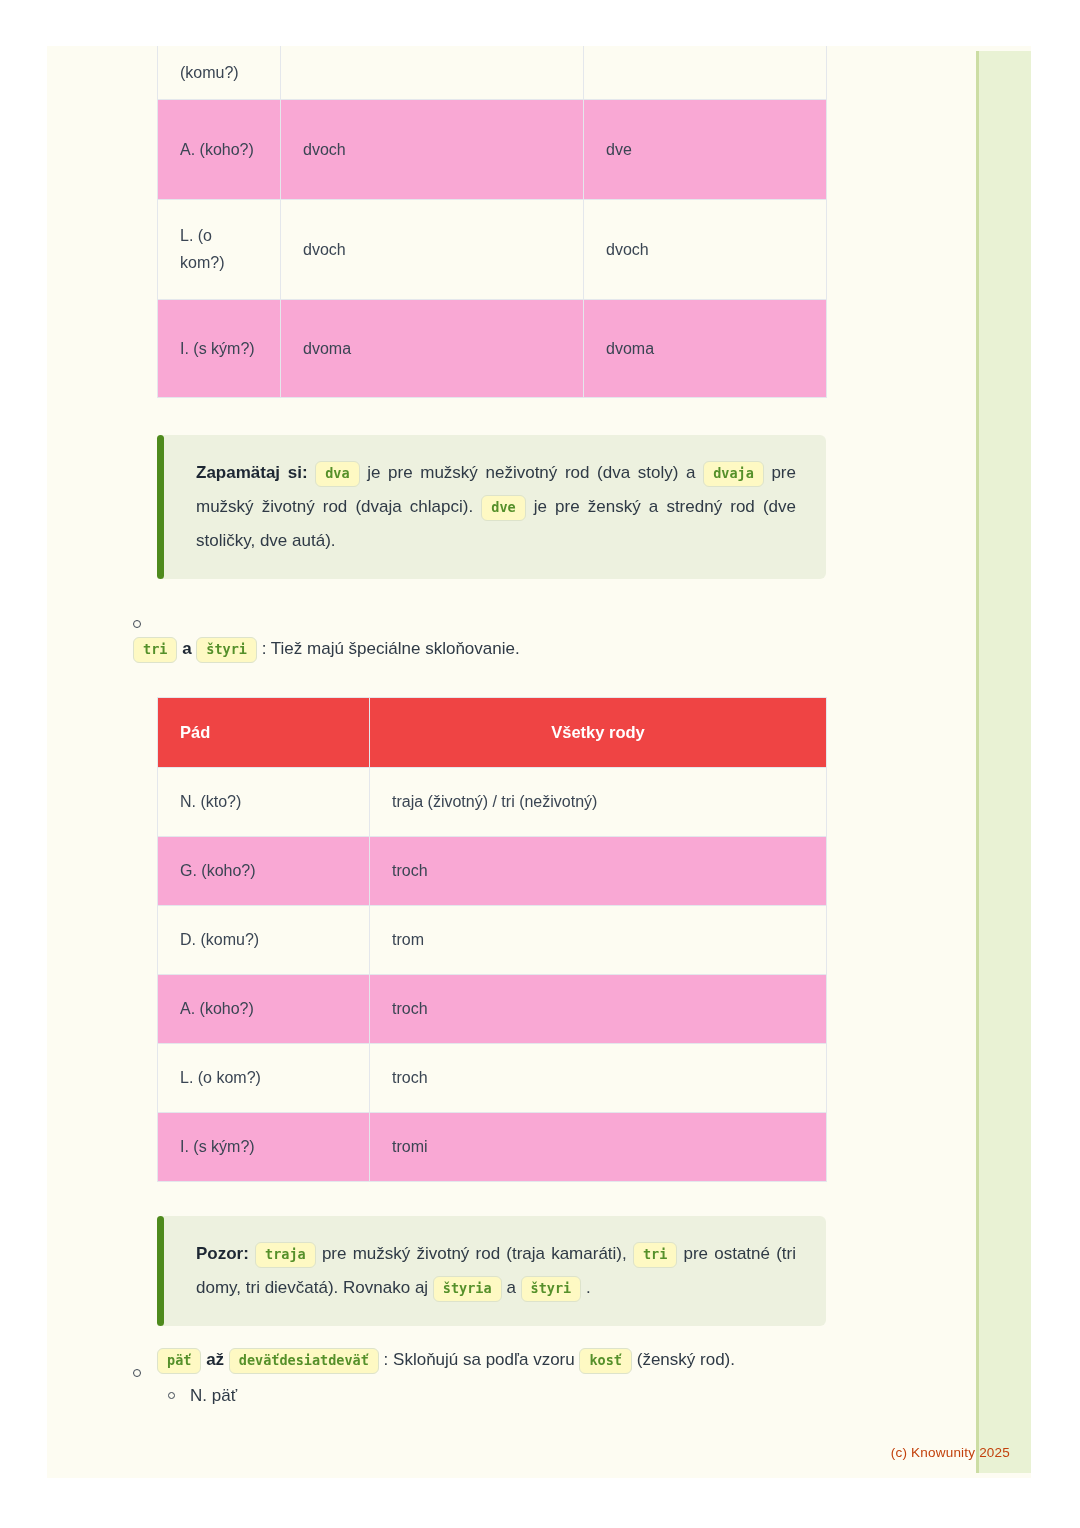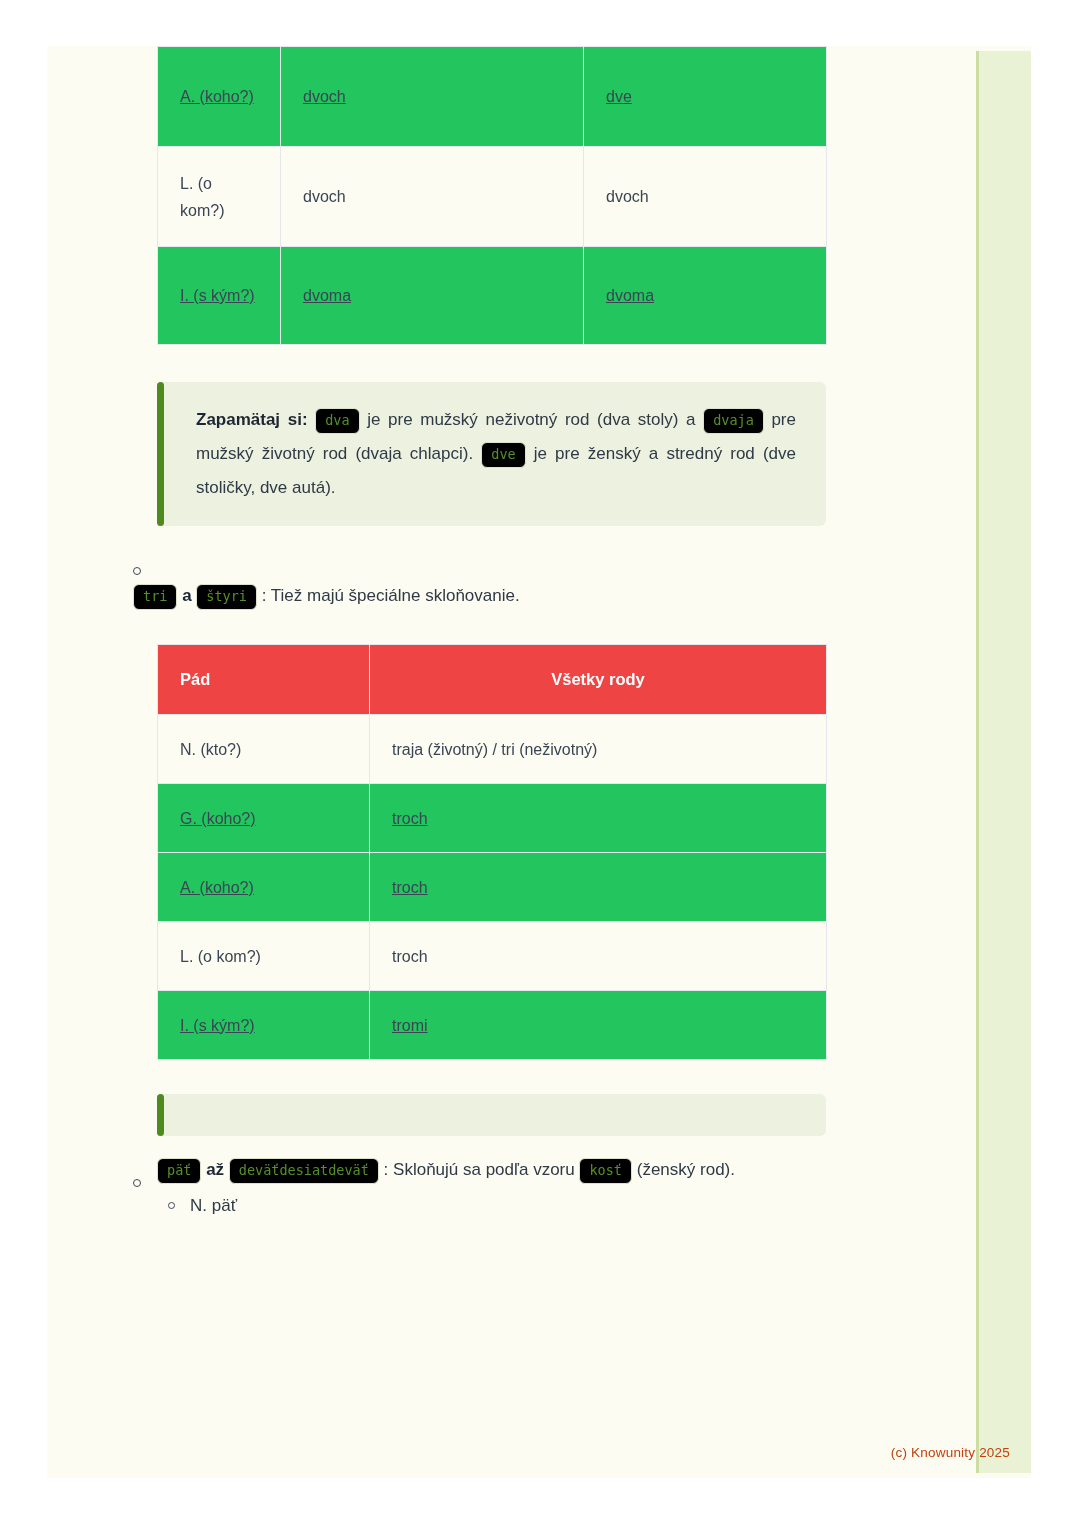--- a/index.html
+++ b/index.html
@@ -38,21 +38,21 @@
   table.tbl td, table.tbl th {
     border: 1px solid #e4e7ec;
     padding: 10px 22px;
     font-size: 16px;
     color: #3a4553;
     line-height: 27px;
     vertical-align: middle;
     text-align: left;
     overflow: hidden;
   }
-  table.tbl tr.alt td { background: #22c55e; text-decoration: underline; }
+  table.tbl tr.alt td { background: #f9a8d4; }
   table.dva tr.r1 td { border-top: none; height: 53px; }
   table.dva tr.r2 td { height: 100px; }
   table.dva tr.r3 td { height: 100px; }
   table.dva tr.r4 td { height: 98px; }
   table.tri th {
     background: #ef4444;
     color: #ffffff;
     font-weight: bold;
     font-size: 16.5px;
     height: 70px;
@@ -82,26 +82,26 @@
     color: #2f3a46;
     text-align: justify;
   }
   .callout p strong, .bullet p strong { color: #1d2733; }
   .mt-callout1 { margin-top: 37px; }
   .mt-callout2 { margin-top: 34px; }
   
   .chip {
     display: inline-block;
     padding: 1px 9px 2px 9px;
-    background: #000000;
+    background: #fef9c3;
     border: 1px solid #dde3cb;
     border-radius: 6px;
     font-family: "DejaVu Sans Mono", monospace;
     font-size: 13.5px;
-    font-weight: normal;
+    font-weight: bold;
     color: #55902a;
     line-height: 21px;
     white-space: nowrap;
   }
   
   .bullet {
     display: flex;
     align-items: flex-start;
     margin-left: -24px;
   }
@@ -146,20 +146,25 @@
 
   <div class="content">
 
     <table class="tbl dva">
       <colgroup>
           <col style="width:123px">
           <col style="width:303px">
           <col style="width:243px">
         </colgroup>
       <tbody>
+        <tr class="r1">
+          <td>(komu?)</td>
+          <td></td>
+          <td></td>
+        </tr>
         <tr class="r2 alt">
           <td>A. (koho?)</td>
           <td>dvoch</td>
           <td>dve</td>
         </tr>
         <tr class="r3">
           <td>L. (o kom?)</td>
           <td>dvoch</td>
           <td>dvoch</td>
         </tr>
@@ -209,37 +214,52 @@
       </thead>
       <tbody>
         <tr>
           <td>N. (kto?)</td>
           <td>traja (životný) / tri (neživotný)</td>
         </tr>
         <tr class="alt">
           <td>G. (koho?)</td>
           <td>troch</td>
         </tr>
+        <tr>
+          <td>D. (komu?)</td>
+          <td>trom</td>
+        </tr>
         <tr class="alt">
           <td>A. (koho?)</td>
           <td>troch</td>
         </tr>
         <tr>
           <td>L. (o kom?)</td>
           <td>troch</td>
         </tr>
         <tr class="alt">
           <td>I. (s kým?)</td>
           <td>tromi</td>
         </tr>
       </tbody>
     </table>
 
     <div class="callout mt-callout2">
       <span class="accent-bar"></span>
+      <p>
+        <strong>Pozor:</strong>
+        <span class="chip">traja</span>
+        <span>pre mužský životný rod (traja kamaráti),</span>
+        <span class="chip">tri</span>
+        <span>pre ostatné (tri domy, tri dievčatá). Rovnako aj</span>
+        <span class="chip">štyria</span>
+        <span>a</span>
+        <span class="chip">štyri</span>
+        <span>.</span>
+      </p>
     </div>
 
     <div class="bullet bullet-pat">
       <span class="marker-cell">
           <span class="circle-bullet"></span>
         </span>
       <p>
         <span class="chip">päť</span>
         <strong>až</strong>
         <span class="chip">deväťdesiatdeväť</span>

